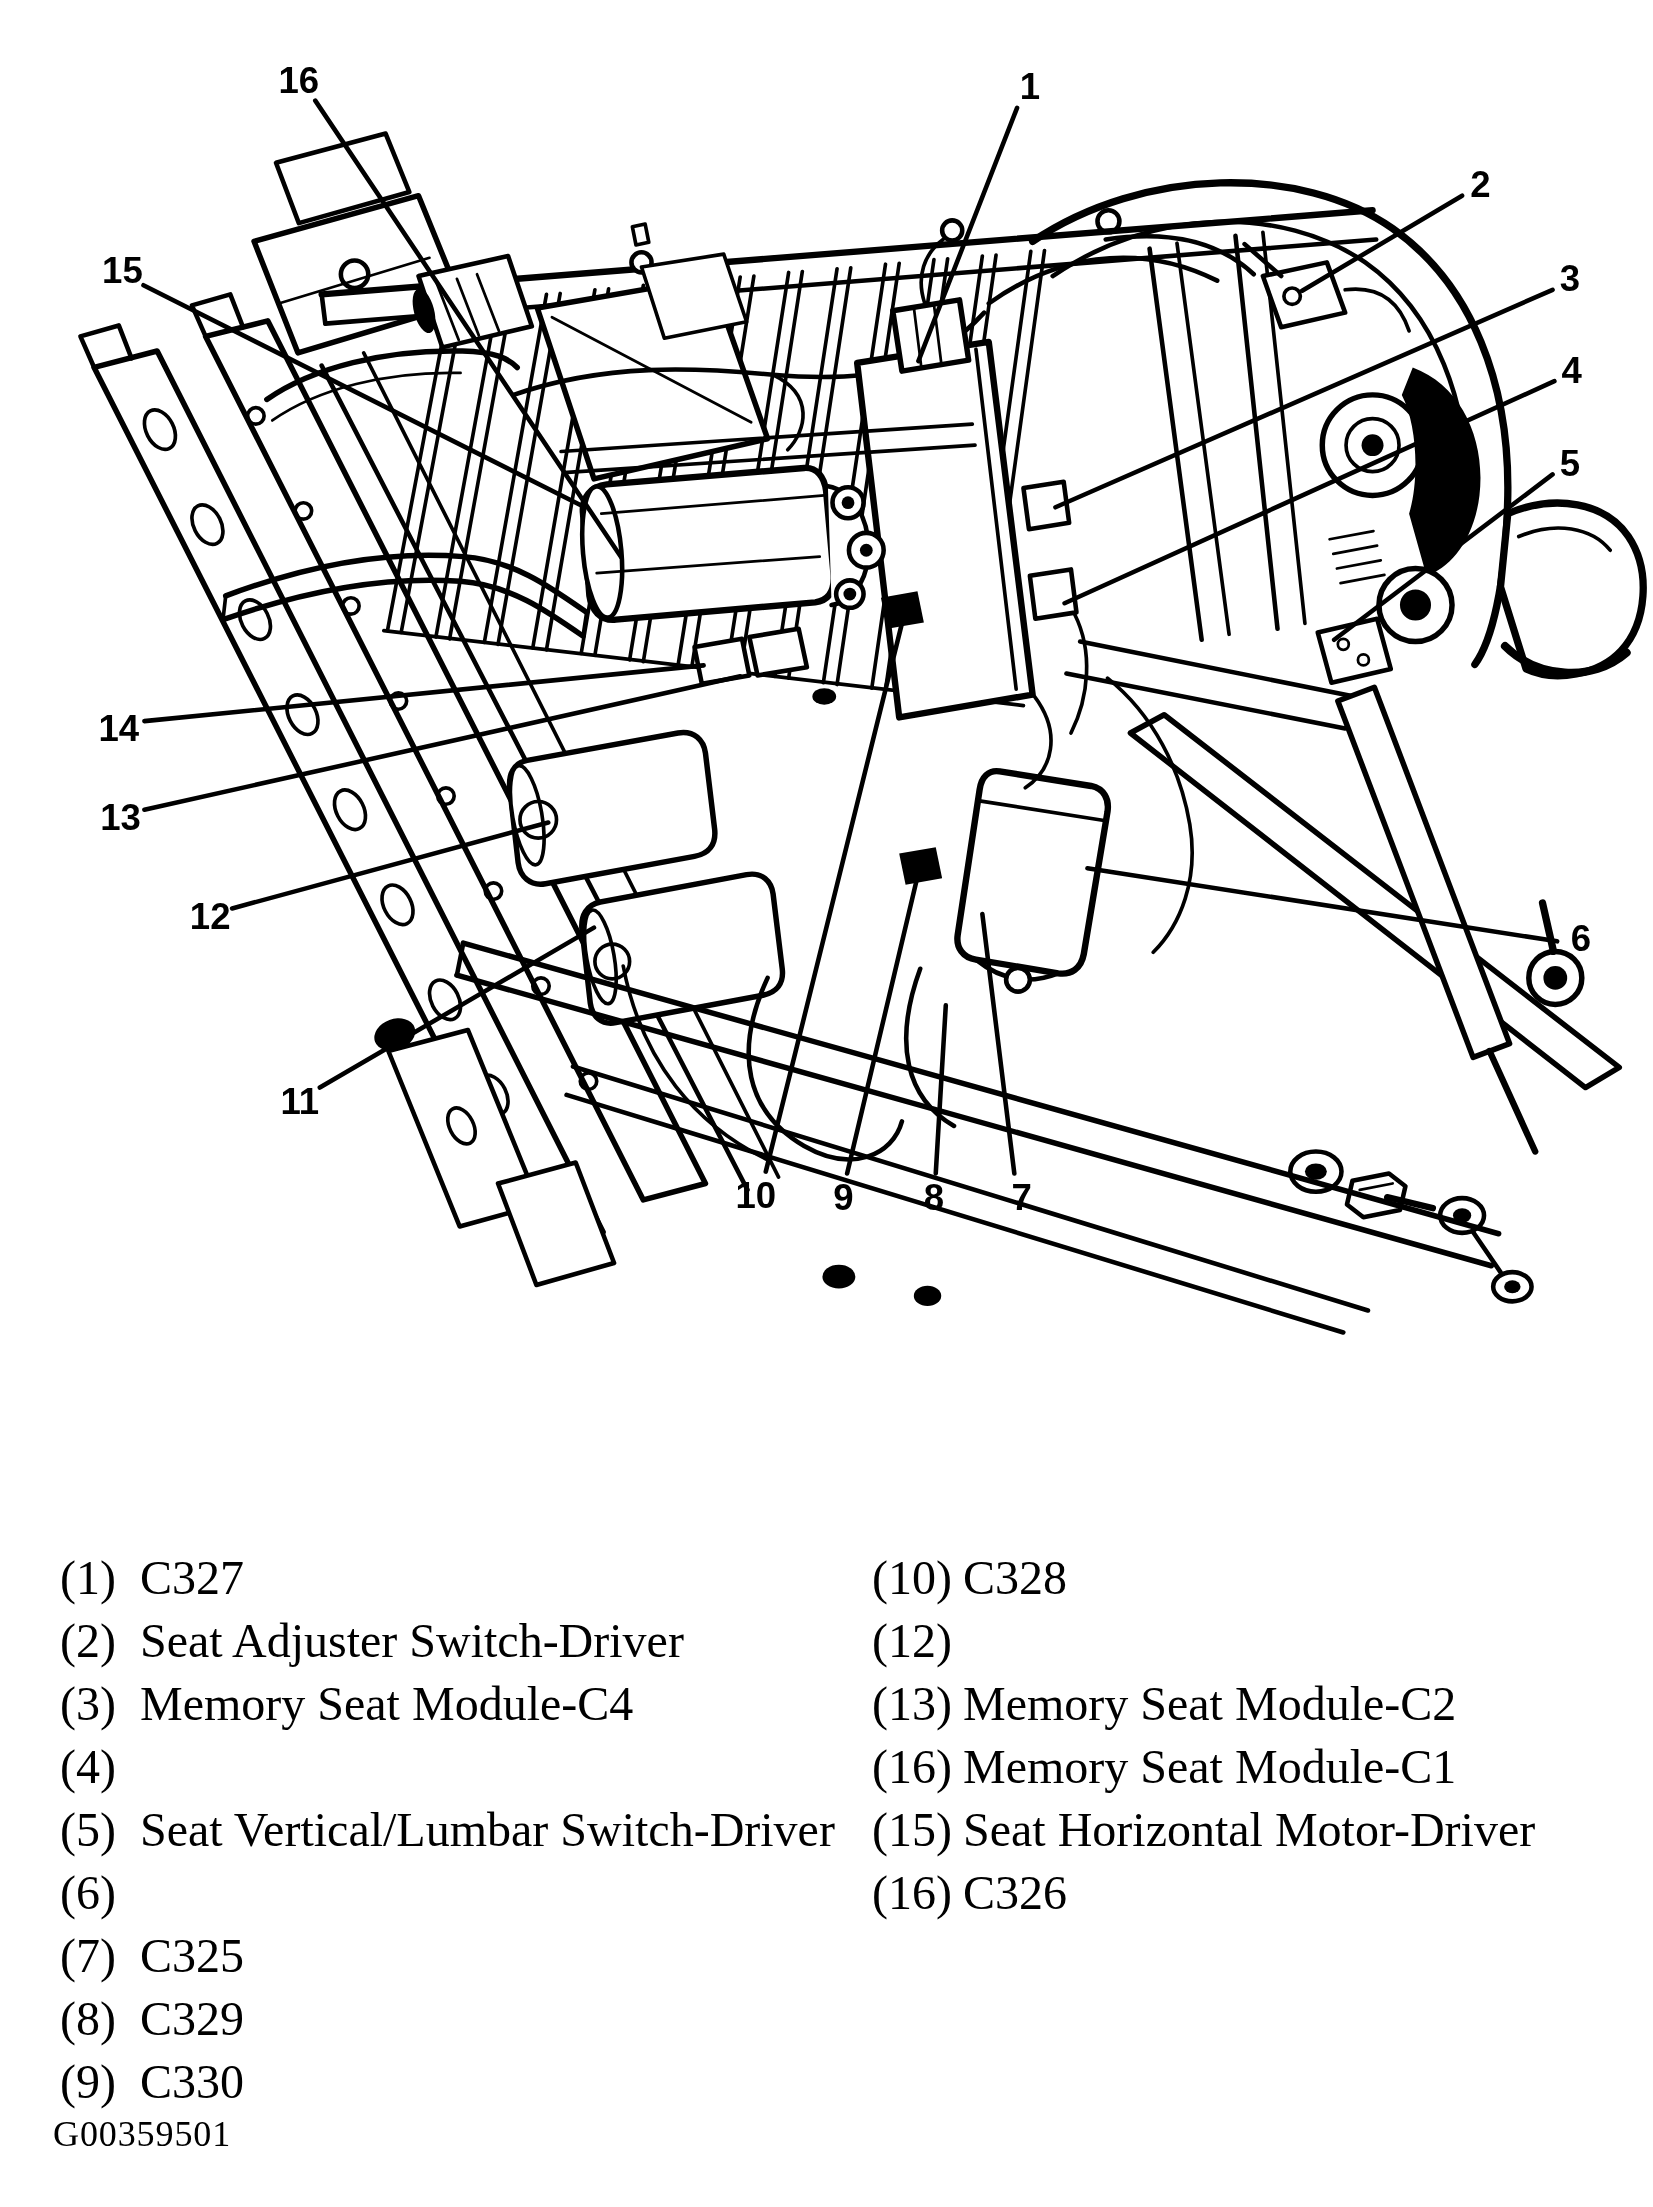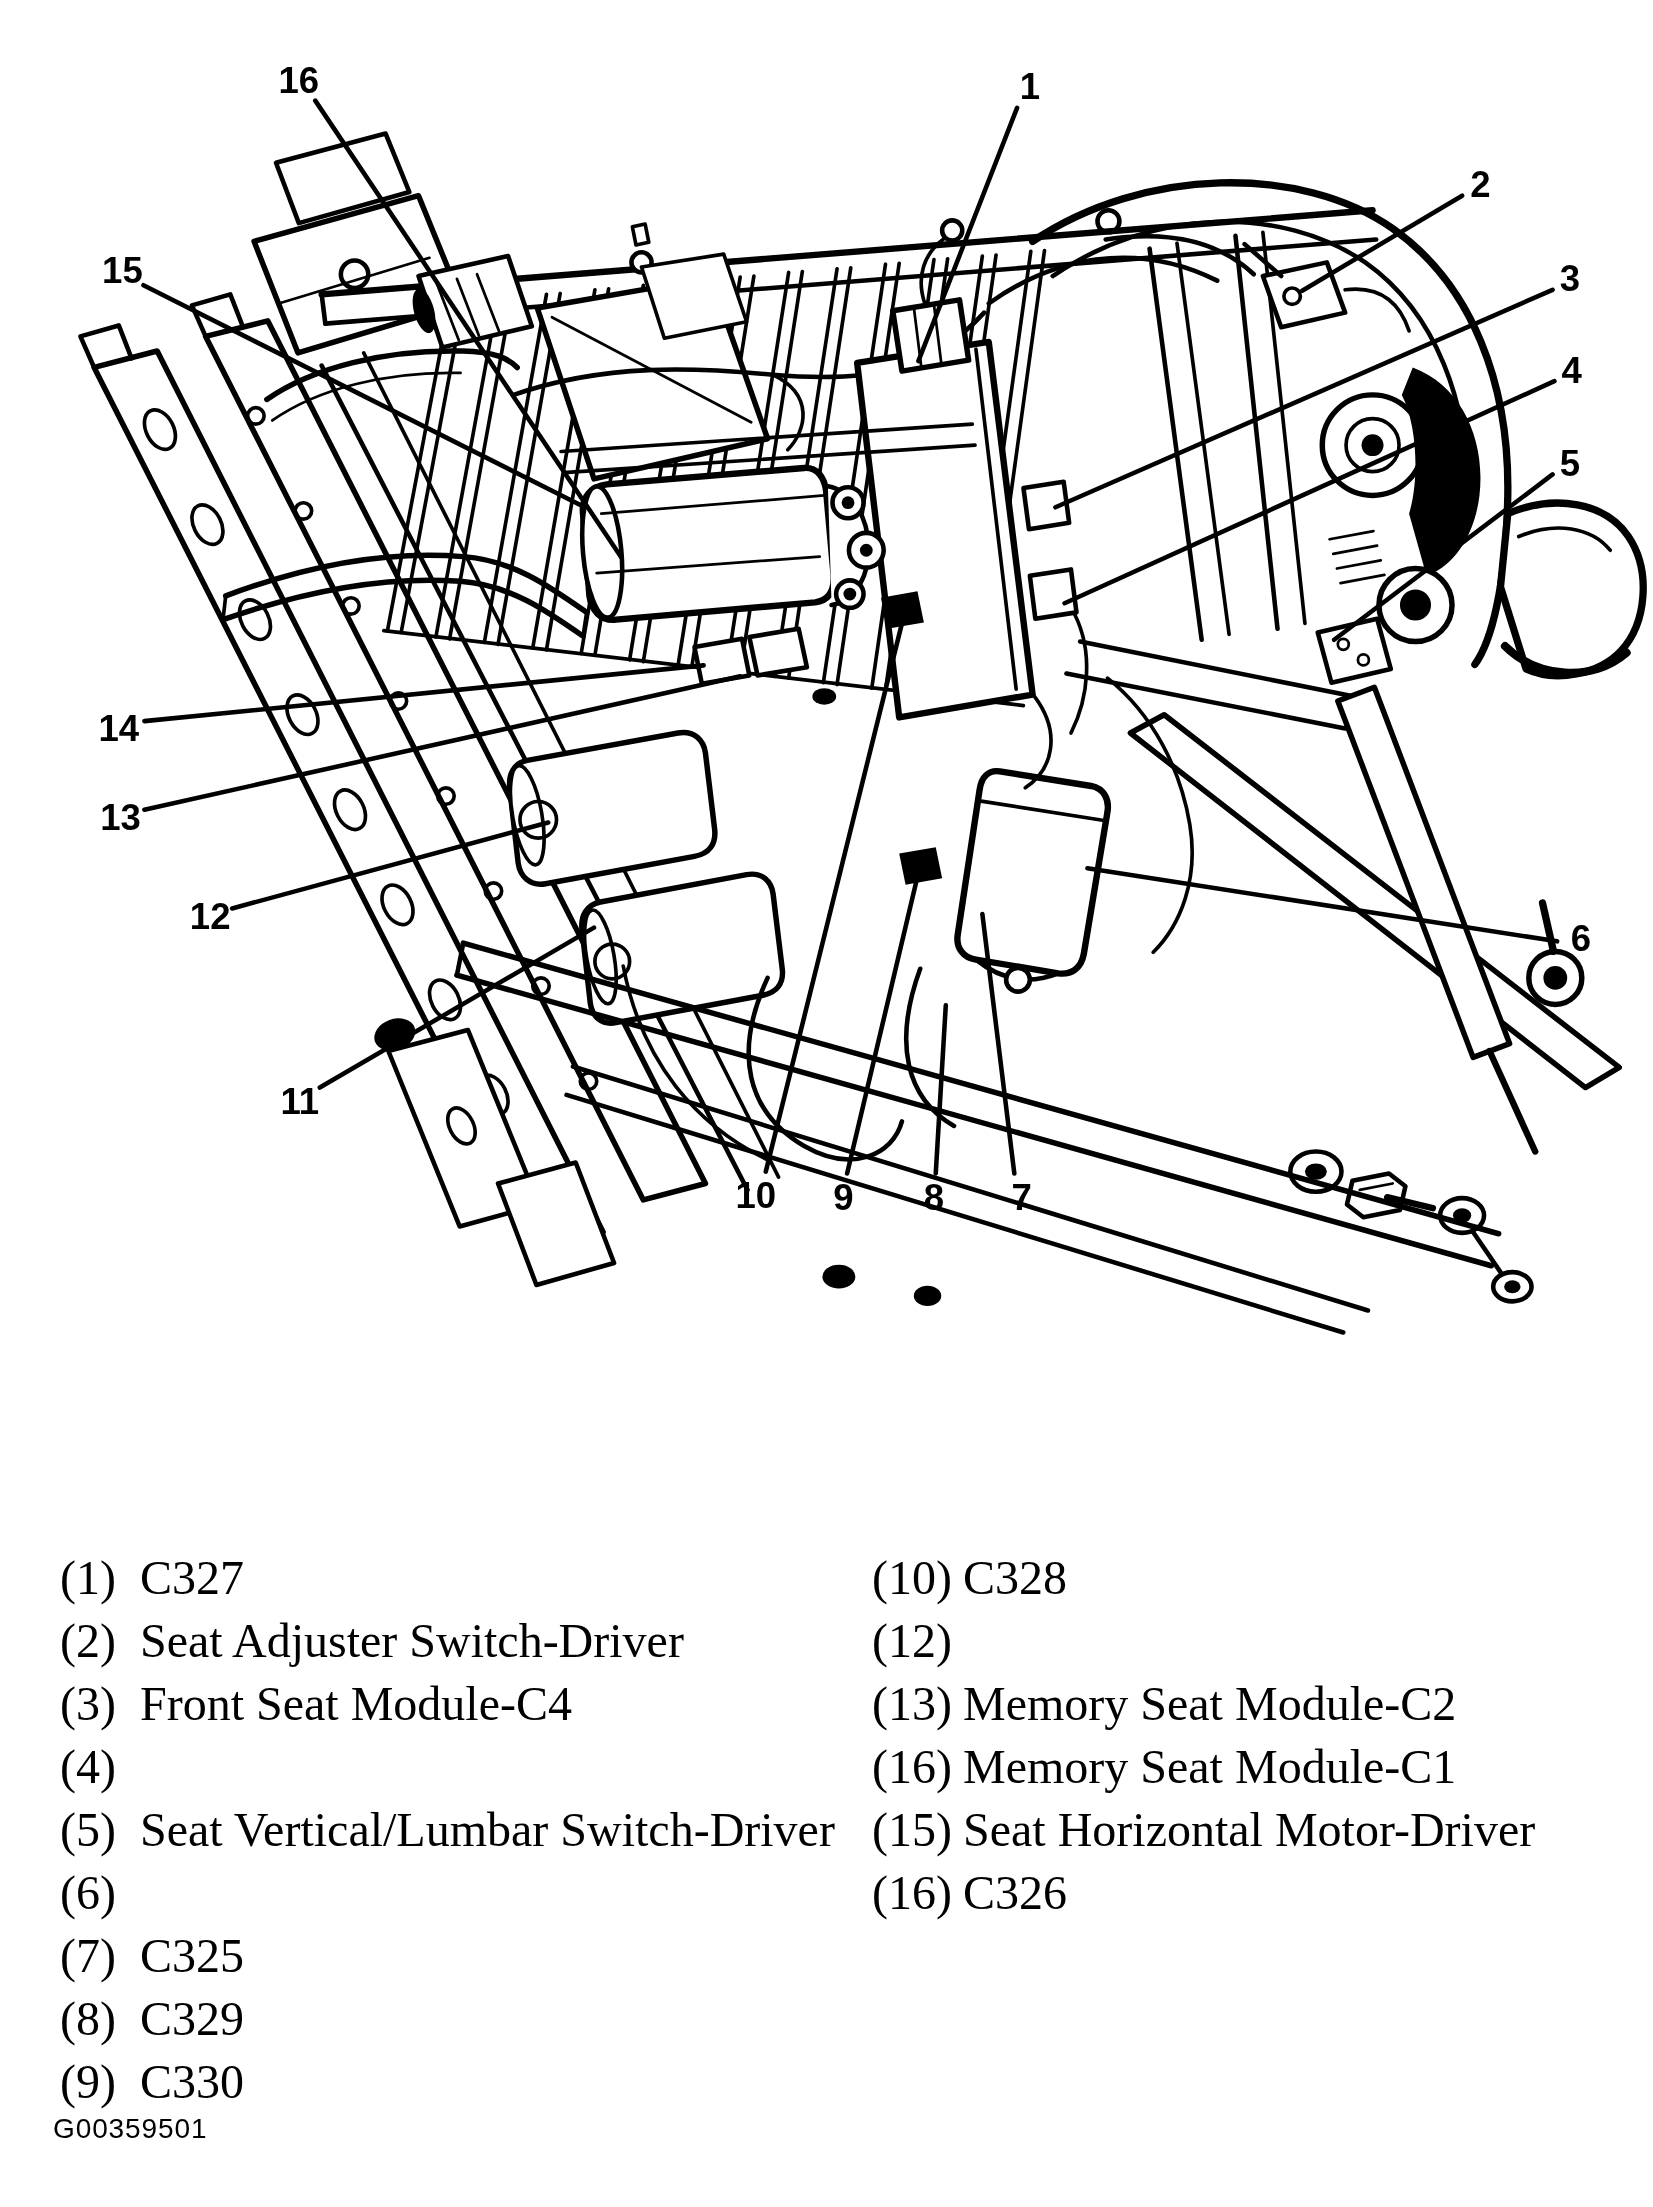--- a/index.html
+++ b/index.html
@@ -6,22 +6,22 @@
   .page{position:relative;width:1654px;height:2208px;background:#ffffff;overflow:hidden;
         font-family:"Liberation Serif", serif;color:#000;}
   svg.diagram{position:absolute;left:0;top:0;}
   .callout-num{font-family:"Liberation Sans", sans-serif;font-weight:bold;font-size:40px;fill:#000;}
   .legend-col{position:absolute;top:1546px;}
   .legend-col.left{left:60px;}
   .legend-col.right{left:872px;}
   .legend-row{height:63px;display:flex;align-items:center;font-size:48px;line-height:1;color:#000;white-space:nowrap;}
   .legend-col.left .legend-num{display:inline-block;width:80px;}
   .legend-col.right .legend-num{display:inline-block;width:91px;}
-  .footer-code{position:absolute;left:53px;top:2113px;font-family:Liberation Sans, sans-serif;
-               font-size:28px;letter-spacing:0.9px;color:#000;}
+  .footer-code{position:absolute;left:53px;top:2113px;font-family:Liberation Serif, serif;
+               font-size:36px;letter-spacing:0.9px;color:#000;}
 </style>
 </head>
 <body>
 
 <div class="page">
 
   <svg class="diagram" width="1654" height="2208" viewBox="0 0 1810 2416">
 
     <rect x="0" y="0" width="1810" height="2416" fill="#ffffff"></rect>
 
@@ -291,21 +291,21 @@
     <div class="legend-row">
         <span class="legend-num">(1)</span>
         <span>C327</span>
       </div>
     <div class="legend-row">
         <span class="legend-num">(2)</span>
         <span>Seat Adjuster Switch-Driver</span>
       </div>
     <div class="legend-row">
         <span class="legend-num">(3)</span>
-        <span>Front Seat Module-C4</span>
+        <span>Memory Seat Module-C4</span>
       </div>
     <div class="legend-row">
         <span class="legend-num">(4)</span>
       </div>
     <div class="legend-row">
         <span class="legend-num">(5)</span>
         <span>Seat Vertical/Lumbar Switch-Driver</span>
       </div>
     <div class="legend-row">
         <span class="legend-num">(6)</span>

